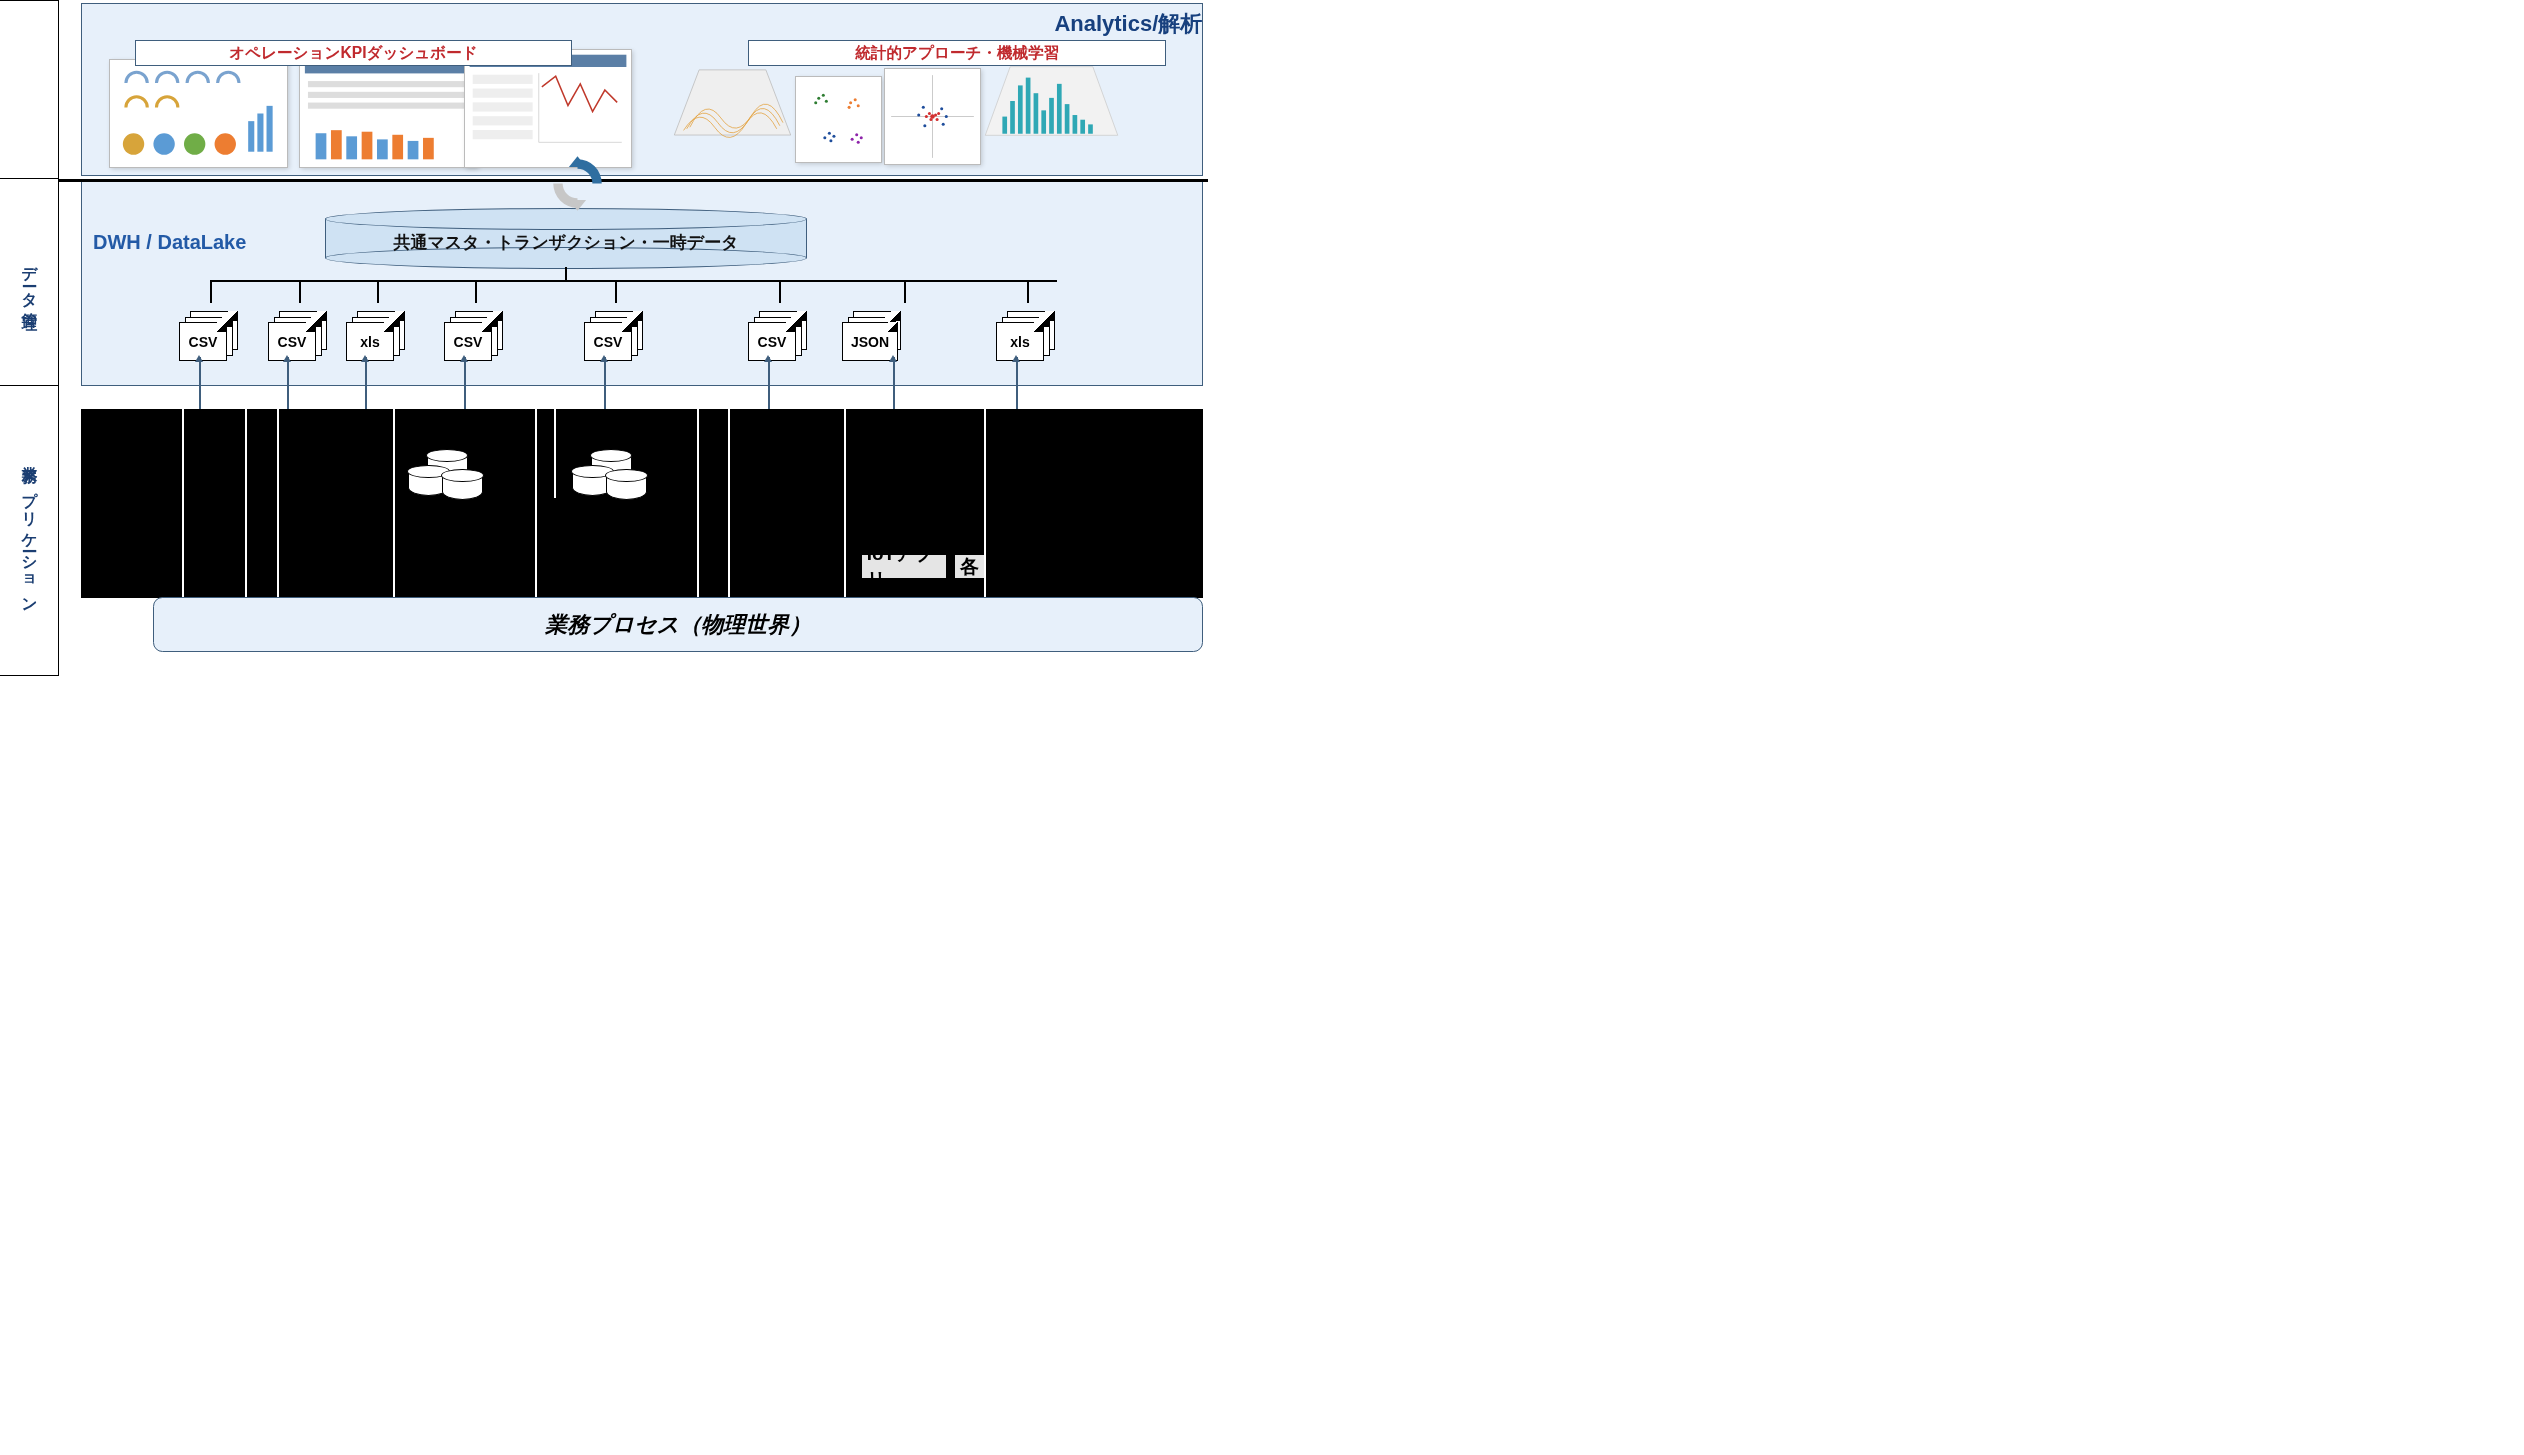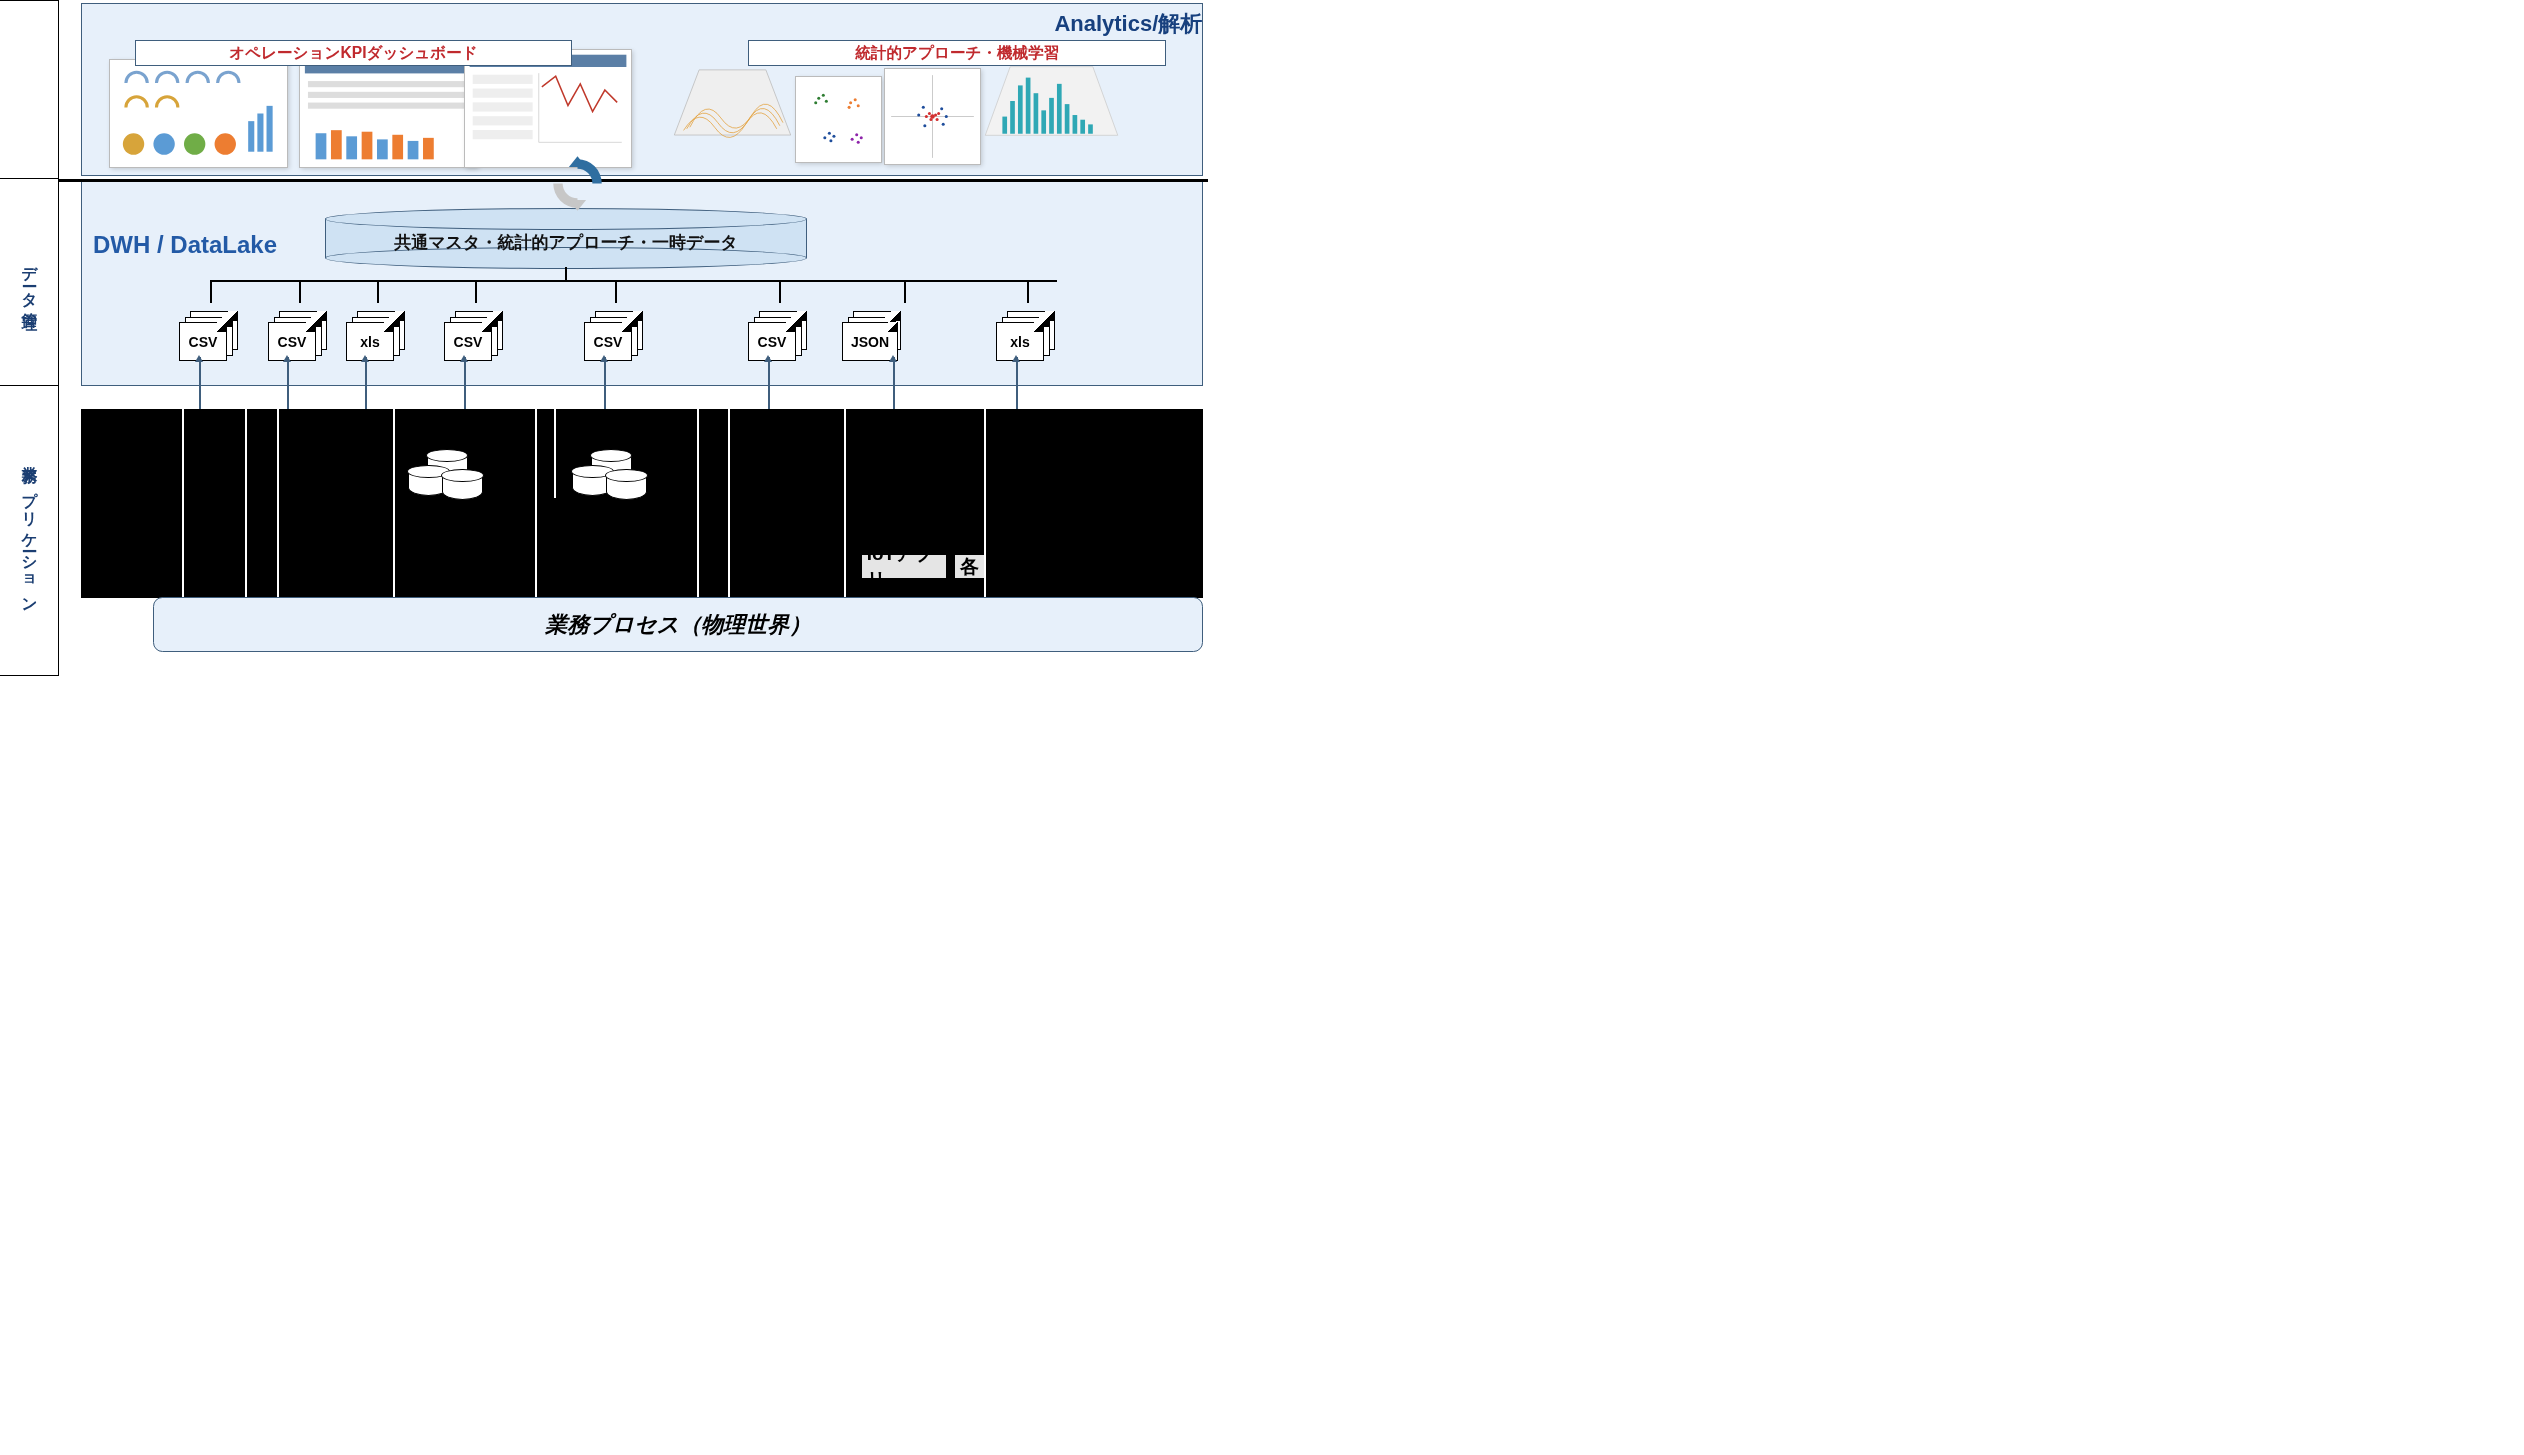--- a/index.html
+++ b/index.html
@@ -65,21 +65,21 @@
     z-index: 8;
   }
 
   .band-dwh {
     position: absolute; left: 22px; top: 179px; right: 4.7px; height: 207px;
     background: #e7f0fa; border-left: 1.6px solid #3f5e7d; border-right: 1.6px solid #3f5e7d;
     border-bottom: 1.6px solid #3f5e7d; border-top: 1.6px solid #000;
   }
   .dwh-label {
     position: absolute; left: 11px; top: 51px;
-    color: #235aa6; font-size: 24px; font-weight: 700;
+    color: #235aa6; font-size: 20px; font-weight: 700;
   }
   .cylinder {
     position: absolute; left: 243px; top: 28px; width: 482px; height: 61px;
   }
   .cyl-top, .cyl-bot {
     position: absolute; left: 0; right: 0; height: 22px;
     background: #cfe2f3; border: 1.6px solid #3f5e7d; border-radius: 50%;
   }
   .cyl-top { top: 0; z-index: 2; }
   .cyl-bot { bottom: 0; }
@@ -336,21 +336,21 @@
       </svg>
     </div>
 
     <div class="band-dwh">
       <div class="dwh-label">DWH / DataLake</div>
 
       <div class="cylinder">
         <div class="cyl-body"></div>
         <div class="cyl-bot"></div>
         <div class="cyl-top"></div>
-        <div class="cyl-text">共通マスタ・統計的アプローチ・一時データ</div>
+        <div class="cyl-text">共通マスタ・トランザクション・一時データ</div>
       </div>
 
 
       <div class="connector" style="left:128px; top:100px; width:847px;"></div>
       <div class="connector-v" style="left:483px; top:87px; height:12.5px;"></div>
 
       <div class="connector-v" style="left:128px; top:100px; height:23.4px;"></div>
       <div class="filestack" style="left:97px;">
         <div class="fpage p1"></div>
           <div class="fpage p2"></div>

